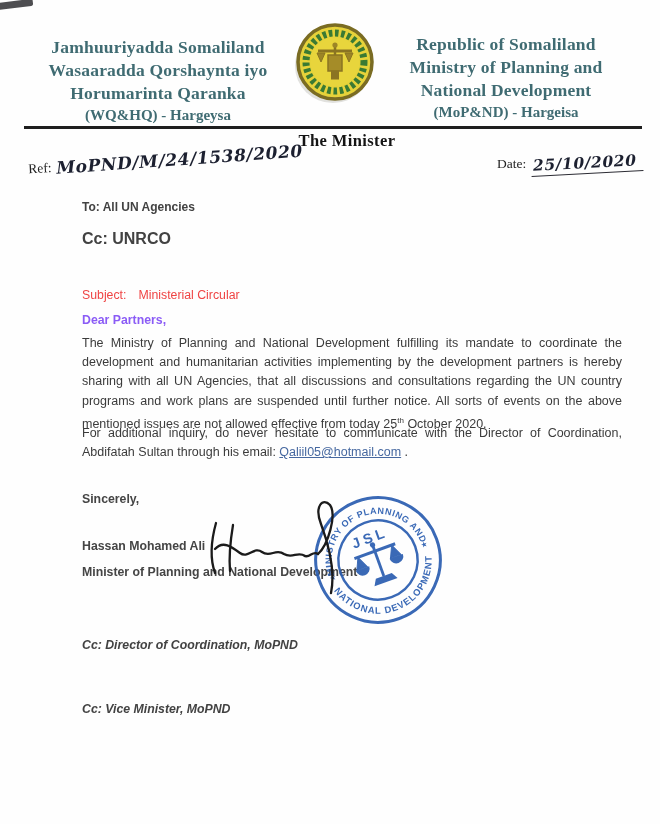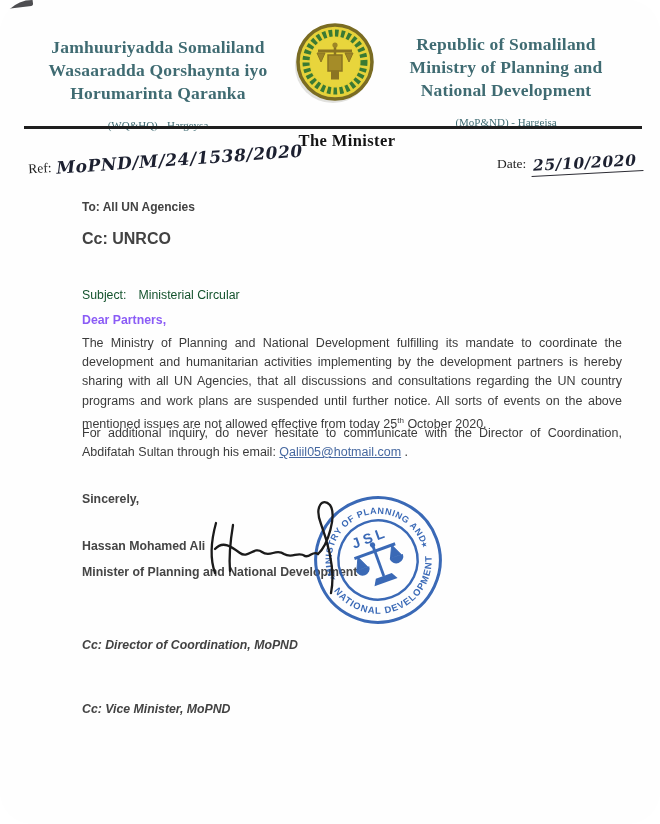--- a/index.html
+++ b/index.html
@@ -1,35 +1,35 @@
 <!DOCTYPE html>
 <html><head>
 <meta charset="utf-8">
 <style>
   * { margin:0; padding:0; box-sizing:border-box; }
   html,body { background:#ffffff; }
   .page {
     position:relative; width:660px; height:824px; margin:0 auto;
     background:#fefefe; overflow:hidden;
-    font-family:"Liberation Sans", sans-serif; color:#3a3a3a;border-radius:32px;
+    font-family:"Liberation Sans", sans-serif; color:#3a3a3a;
   }
   
   .corner-artifact {
     position:absolute; left:-5px; top:1px; width:38px; height:7px;
     background:#2f2f33; transform:rotate(-7deg); border-radius:2px; opacity:.85;
   }
   
   .hdr-block {
     position:absolute; text-align:center;
     font-family:"Liberation Serif", serif; font-weight:bold; color:#3f6b72;
   }
   .hdr-left  { left:24px;  top:36px; width:268px; }
   .hdr-right { left:368px; top:33px; width:276px; }
   .hdr-line  { font-size:17.5px; line-height:23px; letter-spacing:.2px; }
-  .hdr-sub   { font-size:11px; line-height:21px; margin-top:10px; font-weight:normal; }
+  .hdr-sub   { font-size:15px; line-height:21px; margin-top:0; font-weight:bold; }
   .emblem { position:absolute; left:295px; top:22px; width:80px; height:84px; }
   .divider { position:absolute; left:24px; top:126px; width:618px; height:3px; background:#1e1e1e; }
   .doc-title {
     position:absolute; left:0; top:131px; width:660px; text-align:center;
     font-family:"Liberation Serif", serif; font-weight:bold; font-size:16.5px; color:#141414;
     letter-spacing:.4px;
     padding-left:34px;
   }
   
   .ref-line { position:absolute; left:28px; top:150px; transform:rotate(-3deg); white-space:nowrap; }
@@ -40,21 +40,21 @@
     color:#1c2030; letter-spacing:.6px;
   }
   .ref-hand { font-size:17px; display:inline-block; transform:rotate(-1deg); }
   .date-hand {
     font-size:15.5px; display:inline-block; transform:rotate(-3deg);
     border-bottom:1.5px solid #2c2c34; padding:0 6px 1px 2px;
   }
   
   .addr-to   { position:absolute; left:82px; top:200px; font-size:12px; font-weight:bold; color:#424242; }
   .addr-cc   { position:absolute; left:82px; top:230px; font-size:16px; font-weight:bold; color:#424242; }
-  .subject   { position:absolute; left:82px; top:288px; font-size:12.3px; color:#14532d; }
+  .subject   { position:absolute; left:82px; top:288px; font-size:12.3px; color:#ef4444; }
   .subject .gap { display:inline-block; width:12px; }
   .salutation{ position:absolute; left:82px; top:313px; font-size:12.3px; font-weight:bold; color:#8b5cf6; }
   .para {
     position:absolute; left:82px; width:540px; font-size:12.5px; line-height:19.2px;
     text-align:justify; color:#3b3b3b;
   }
   .para-1 { top:334px; }
   .para-2 { top:424px; }
   sup { font-size:8px; }
   .email-link { color:#4668a0; text-decoration:underline; }

